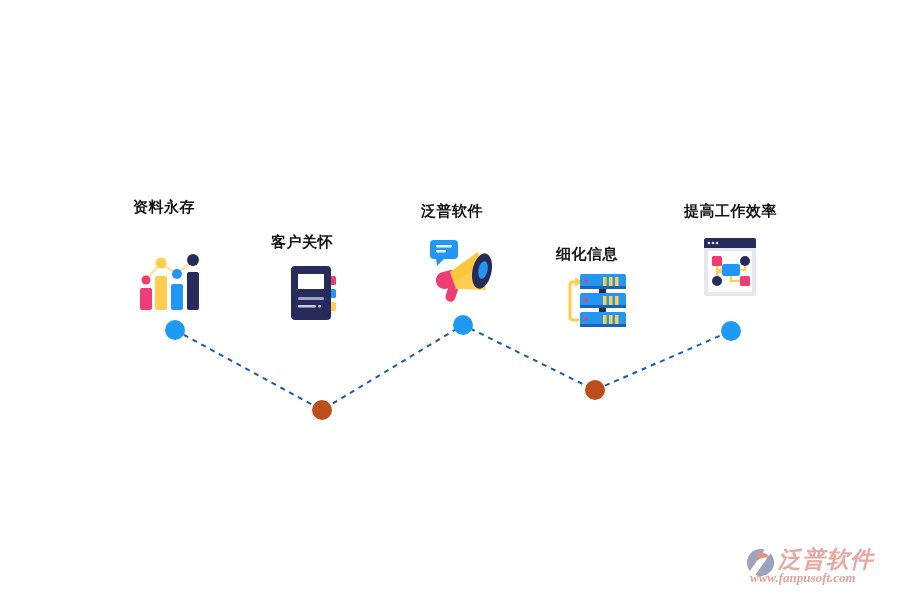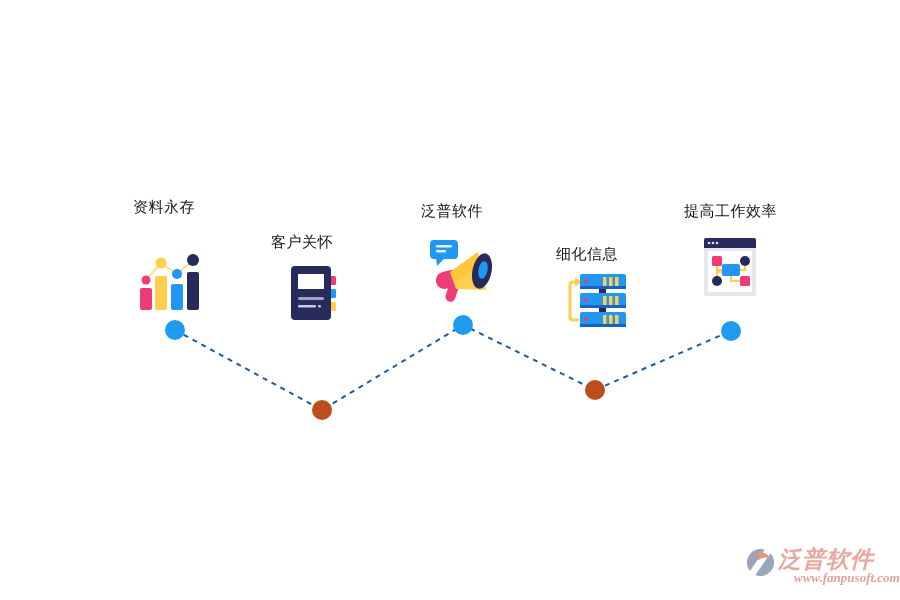--- a/index.html
+++ b/index.html
@@ -3,41 +3,40 @@
 <meta charset="utf-8">
 <style>
   html,body{margin:0;padding:0;}
   body{
     width:900px;height:600px;position:relative;background:#ffffff;
     font-family:"Liberation Sans","DejaVu Sans",sans-serif;overflow:hidden;
   }
   .stage{position:absolute;inset:0;}
   .feature{position:absolute;}
   .feature-label{
-    position:absolute;font-size:15px;font-weight:400;color:#141414;
+    position:absolute;font-size:15px;font-weight:700;color:#141414;
     letter-spacing:.5px;white-space:nowrap;
   }
   .feature-icon{position:absolute;}
   .node-dot{
     position:absolute;width:20px;height:20px;border-radius:50%;
     transform:translate(-50%,-50%);
   }
   #connector-svg{position:absolute;left:0;top:0;width:900px;height:600px;}
   .watermark{position:absolute;right:10px;bottom:8px;width:150px;height:46px;font-style:italic;}
   .wm-logo{position:absolute;left:5px;top:1px;width:31px;height:31px;}
   .wm-brand{
     position:absolute;left:38px;top:-2px;font-size:23px;font-weight:700;
     color:#E8A7A1;letter-spacing:1px;white-space:nowrap;
     font-family:"Liberation Serif","DejaVu Serif",serif;
   }
   .wm-url{
     position:absolute;left:10px;top:24px;font-size:13px;font-weight:700;
     color:#E2A29B;white-space:nowrap;
     font-family:"Liberation Serif","DejaVu Serif",serif;
-    margin-left:44px;
   }
 </style>
 </head>
 <body style="background: rgb(255, 255, 255);">
 
 <div class="stage">
 
   <svg id="connector-svg">
     <polyline fill="none" stroke="#1B5AA5" stroke-width="2" stroke-dasharray="5,5" points="175,330 322,410 463,325 595,390 731,331"></polyline>
   </svg>

